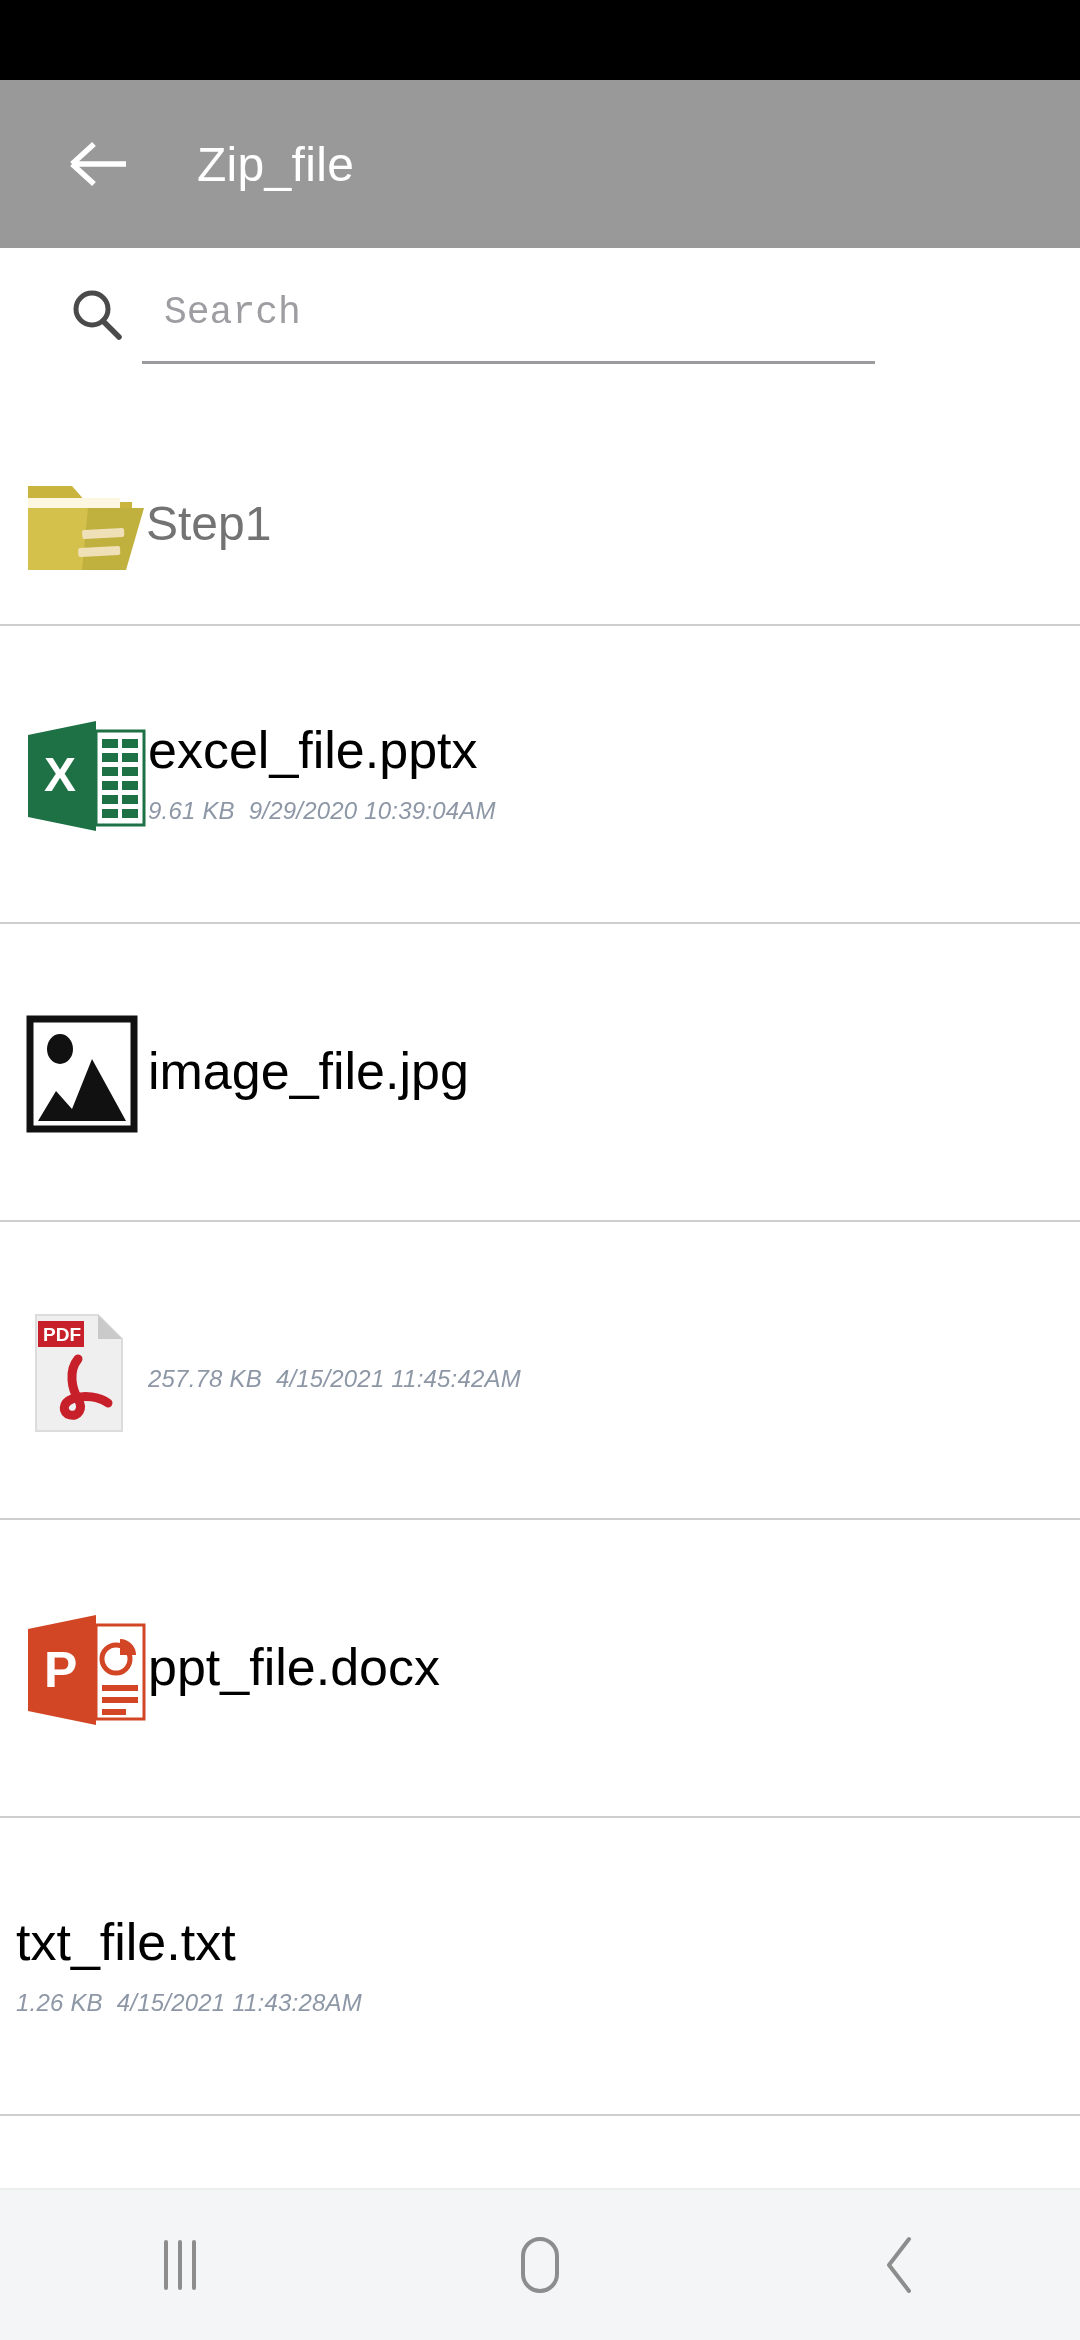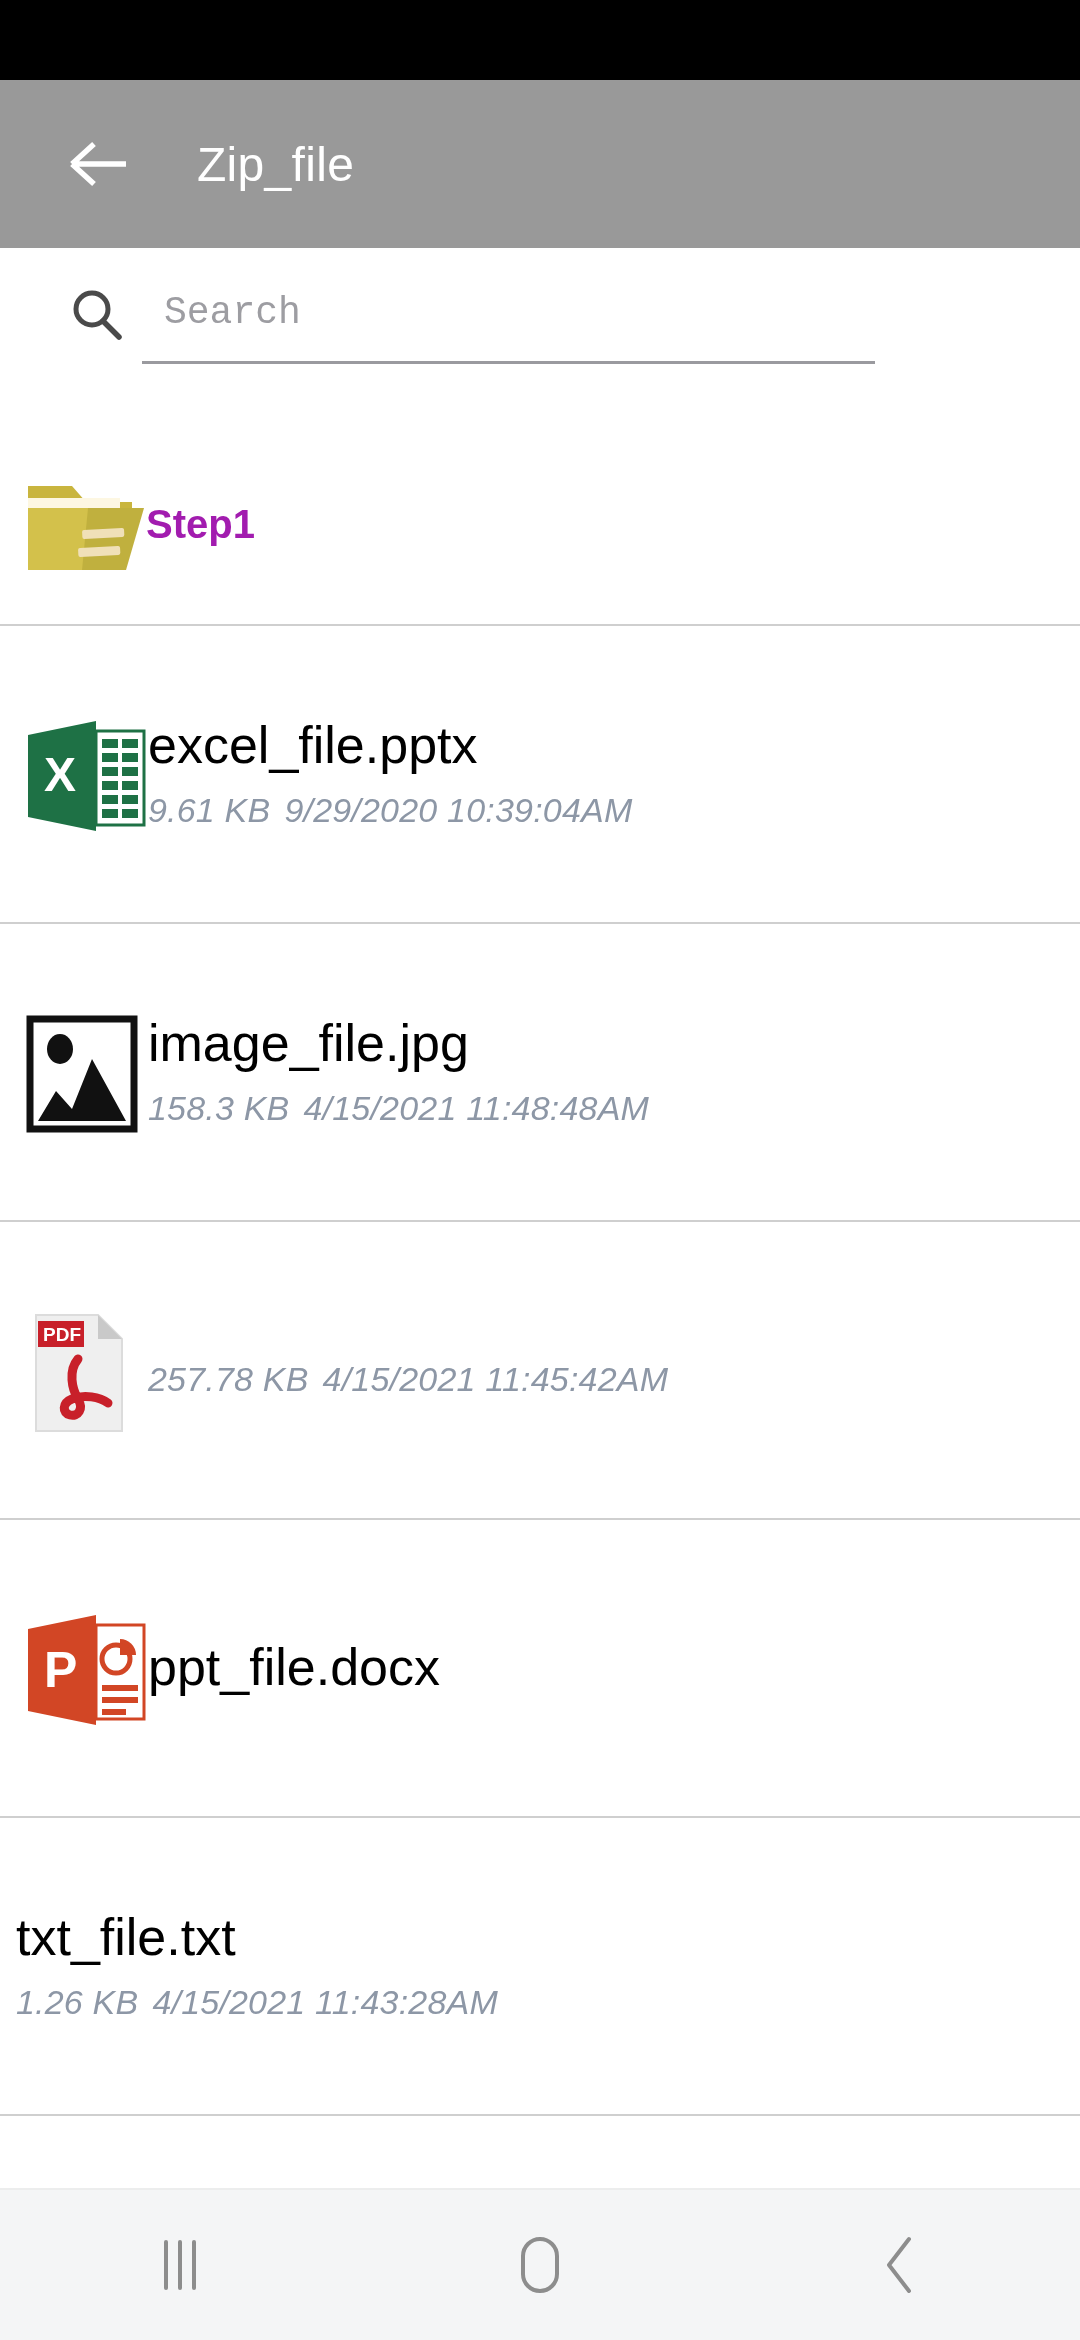--- a/index.html
+++ b/index.html
@@ -113,28 +113,27 @@
     margin-left:-6px;
     min-width:0;
   }
   .file-name {
     font-size:52px;
     color:#000000;
     line-height:1.06;
     white-space:nowrap;
   }
   .folder-name {
-    font-size:40px;
-    color:#a21caf;
+    font-size:48px;
+    color:#737373;
     line-height:1.06;
     white-space:nowrap;
-    font-weight:bold;
   }
   .file-meta {
-    font-size:34px;
+    font-size:24px;
     font-style:italic;
     color:#8d97a6;
     margin-top:18px;
     white-space:nowrap;
     letter-spacing:0.2px;
   }
   .file-meta .gap { display:inline-block; width:14px; }
 
   
   .nav-bar {
@@ -258,21 +257,20 @@
   <div class="file-row">
     <div class="row-icon">
       <svg width="130" height="130" viewBox="0 0 130 130">
         <rect x="8" y="12" width="104" height="110" fill="#ffffff" stroke="#111111" stroke-width="7"></rect>
         <ellipse cx="38" cy="42" rx="13" ry="15" fill="#111111"></ellipse>
         <path d="M16 114 L34 84 L50 102 L70 52 L104 114 Z" fill="#111111"></path>
       </svg>
     </div>
     <div class="row-text">
       <div class="file-name">image_file.jpg</div>
-      <div class="file-meta"><span>158.3 KB</span><span class="gap"></span><span>4/15/2021</span>&nbsp;<span>11:48:48AM</span></div>
     </div>
   </div>
 
   <div class="file-row">
     <div class="row-icon">
       <svg width="130" height="130" viewBox="0 0 130 130">
         <path d="M14 10 h62 l24 24 v92 h-86 z" fill="#efefef" stroke="#dcdcdc" stroke-width="2"></path>
         <path d="M76 10 l24 24 h-24 z" fill="#c9c9c9"></path>
         <rect x="16" y="16" width="46" height="26" fill="#c8202a"></rect>
         <text x="21" y="36" font-family="Liberation Sans, sans-serif" font-size="19" font-weight="bold" fill="#ffffff">PDF</text>

